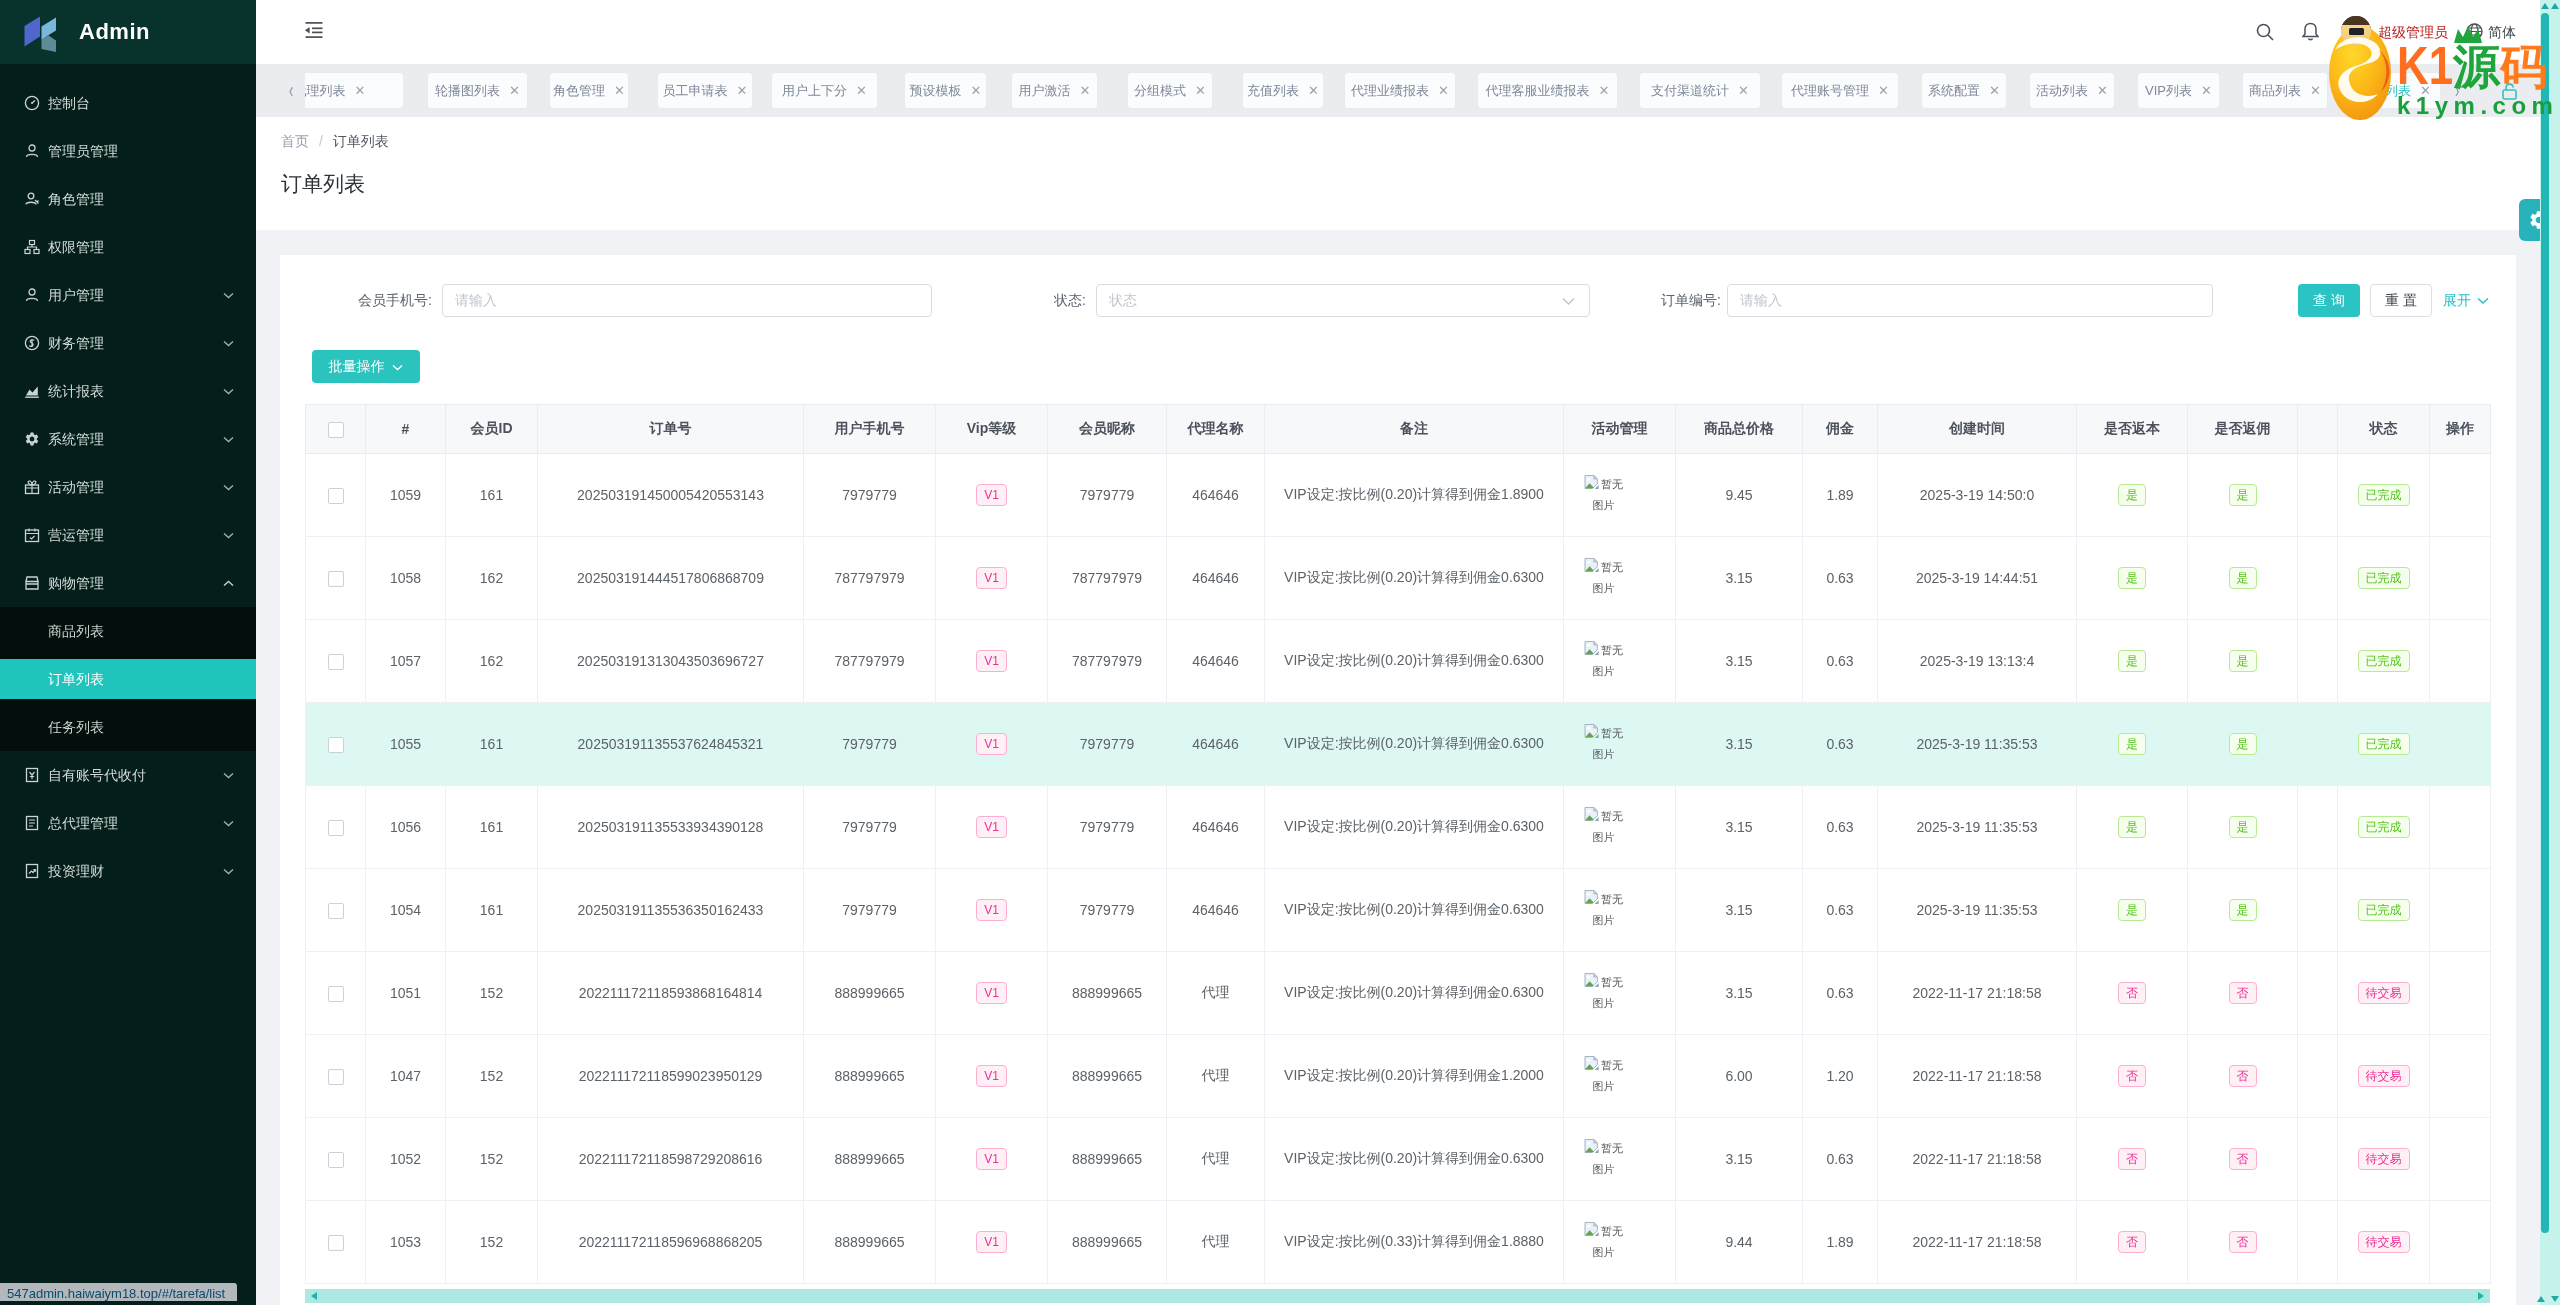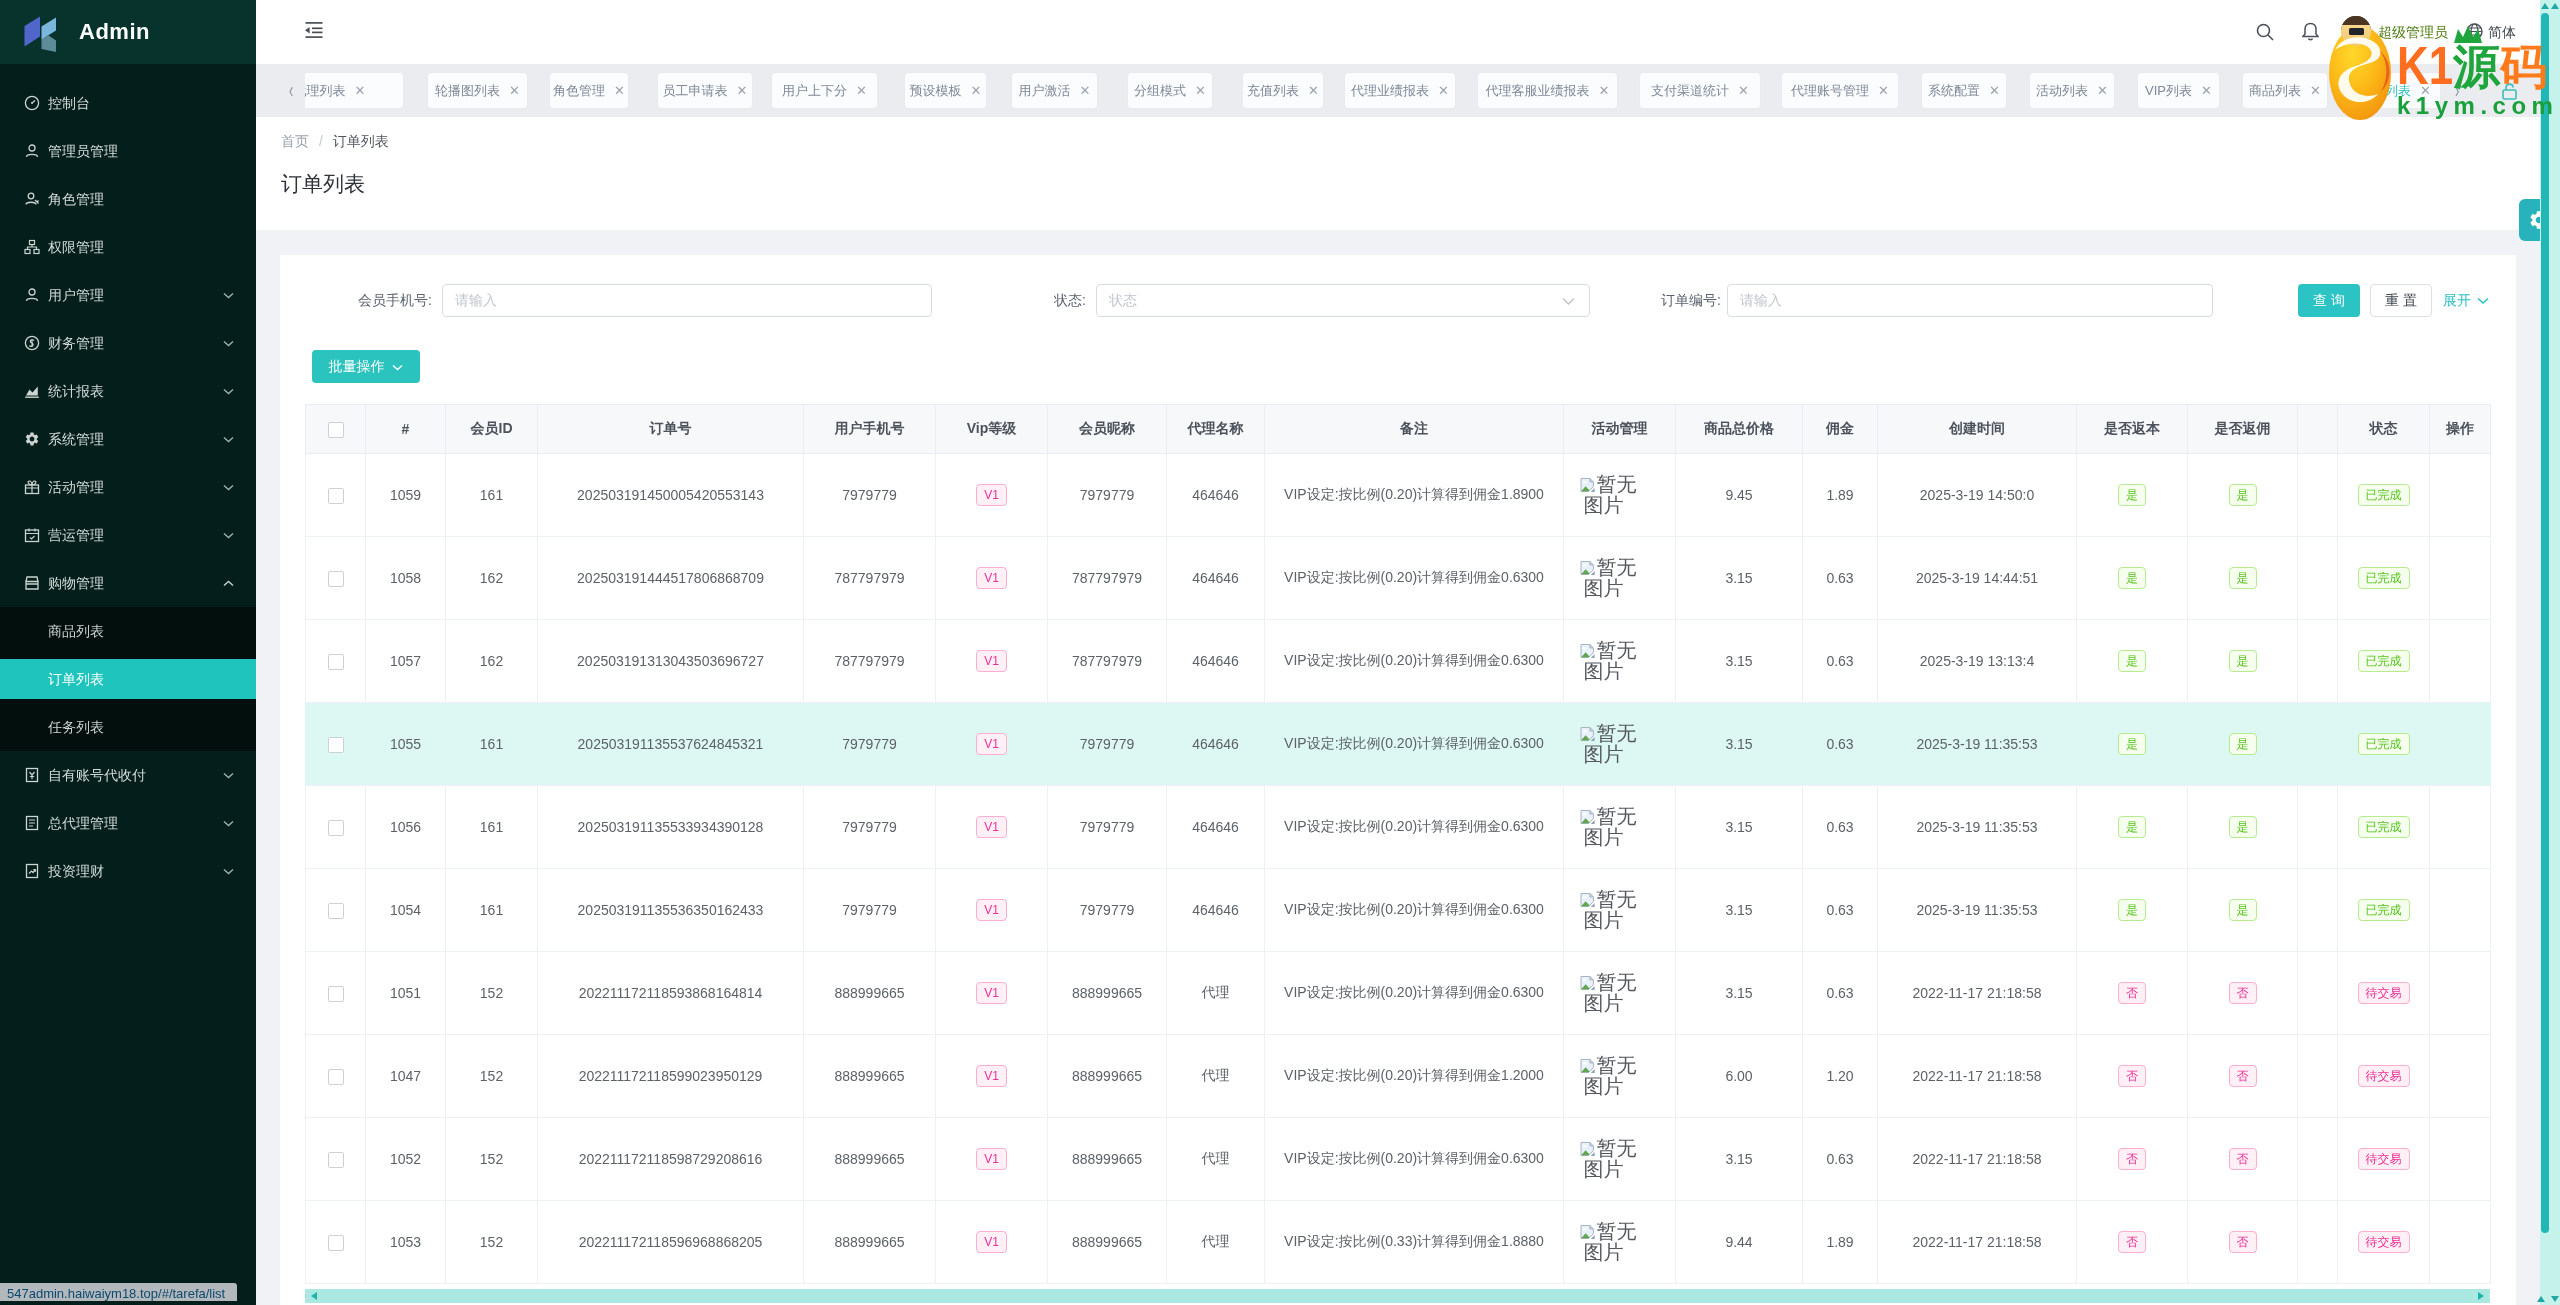--- a/index.html
+++ b/index.html
@@ -32,21 +32,21 @@
 #expand{position:absolute;left:2163px;top:29px;height:33px;line-height:33px;color:#2abfc4;font-size:14px}
 #batch{position:absolute;left:32px;top:95px;width:108px;height:33px;background:#2bc3bd;border-radius:4px;color:#fff;font-size:14px;text-align:center;line-height:33px}
 #tbl{position:absolute;left:25px;top:149px;border-collapse:collapse;table-layout:fixed;width:2185px}
 #tbl th{height:49px;background:#f7f8fa;color:#4c525c;font-weight:700;font-size:14px;border:1px solid #e9edf2;text-align:center}
 #tbl td{height:83px;border:1px solid #edf0f4;text-align:center;color:#5c6268;font-size:14px;background:#fff;vertical-align:middle}
 #tbl tr.hl td{background:#ddf8f2;border-left-color:#ddf8f2;border-right-color:#ddf8f2}
 .cb{display:inline-block;width:16px;height:16px;border:1px solid #ccd1d9;border-radius:2px;background:#fff;vertical-align:middle}
 .tag{display:inline-block;height:22px;line-height:20px;padding:0 7px;font-size:12px;border-radius:4px}
 .tg{background:#f6ffed;border:1px solid #b7eb8f;color:#52c41a}
 .tp{background:#fff0f6;border:1px solid #ffadd2;color:#eb2f96}
-.noimg{display:inline-block;width:48px;margin-right:32px;color:#54585e;font-size:20px;line-height:21px;white-space:nowrap}
+.noimg{display:inline-block;width:48px;margin-right:32px;color:#54585e;font-size:11px;line-height:21px;white-space:nowrap}
 #hscroll{position:absolute;left:305px;top:1289px;width:2185px;height:14px;background:#aae8e1;z-index:20}
 #vscroll{position:absolute;left:2540px;top:0;width:20px;height:1305px;background:#c5f2ea;z-index:20}
 #vthumb{position:absolute;left:2541px;top:13px;width:8px;height:1220px;background:#22b7b4;border-radius:4px;z-index:21}
 #gear{position:absolute;left:2519px;top:199px;width:41px;height:42px;background:#28b2bc;border-radius:6px 0 0 6px;z-index:19}
 #urltip{position:absolute;left:0;top:1283px;width:237px;height:18px;background:#b3b8bd;color:#0c4a6e;font-size:13px;line-height:22px;padding-left:7px;z-index:30;border-radius:0 3px 0 0}
 #wm{position:absolute;left:2300px;top:0;width:260px;height:130px;z-index:40}
 .tri{position:absolute;width:0;height:0;z-index:22}
 </style></head>
 <body>
 <div id="sidebar">
@@ -214,21 +214,21 @@
       <path d="M12 12 L17 17" stroke="#4a5059" stroke-width="1.6"></path>
     </svg>
  <svg style="position:absolute;left:2046px;top:22px" width="17" height="19" viewBox="0 0 17 19">
       <path d="M8.5 1.5 C5 1.5 3 4 3 7 L3 12 L1 14.5 L16 14.5 L14 12 L14 7 C14 4 12 1.5 8.5 1.5 Z" stroke="#4a5059" stroke-width="1.5" fill="none"></path>
       <path d="M6.5 16.5 C7 18 10 18 10.5 16.5" stroke="#4a5059" stroke-width="1.5" fill="none"></path>
     </svg>
  <div style="position:absolute;left:2085px;top:16px;width:30px;height:30px;border-radius:50%;background:#f3cf7a;overflow:hidden">
       <div style="position:absolute;left:0;top:0;width:30px;height:13px;background:#4a3423"></div>
       <div style="position:absolute;left:6px;top:11px;width:18px;height:7px;background:#20262b"></div>
     </div>
- <div style="position:absolute;left:2122px;top:21px;font-size:14px;color:#4d7c0f;line-height:22px">超级管理员</div>
+ <div style="position:absolute;left:2122px;top:21px;font-size:14px;color:#b91c1c;line-height:22px">超级管理员</div>
  <svg style="position:absolute;left:2210px;top:23px" width="17" height="17" viewBox="0 0 17 17">
       <circle cx="8.5" cy="8.5" r="7.5" stroke="#4a5059" stroke-width="1.4" fill="none"></circle>
       <ellipse cx="8.5" cy="8.5" rx="3.4" ry="7.5" stroke="#4a5059" stroke-width="1.2" fill="none"></ellipse>
       <path d="M1.2 8.5 H15.8 M2 5 H15 M2 12 H15" stroke="#4a5059" stroke-width="1.2" fill="none"></path>
     </svg>
  <div style="position:absolute;left:2232px;top:21px;font-size:14px;color:#3d444c;line-height:22px">简体</div>
 </div>
 <div id="tabband">
  <span style="position:absolute;left:33px;top:9px;height:35px;line-height:35px;color:#8e97a3;font-size:13px;transform:scaleY(1.7)">‹</span>
  <div id="tabs" style="position:absolute;left:49px;top:0;width:2241px;height:53px;overflow:hidden">

